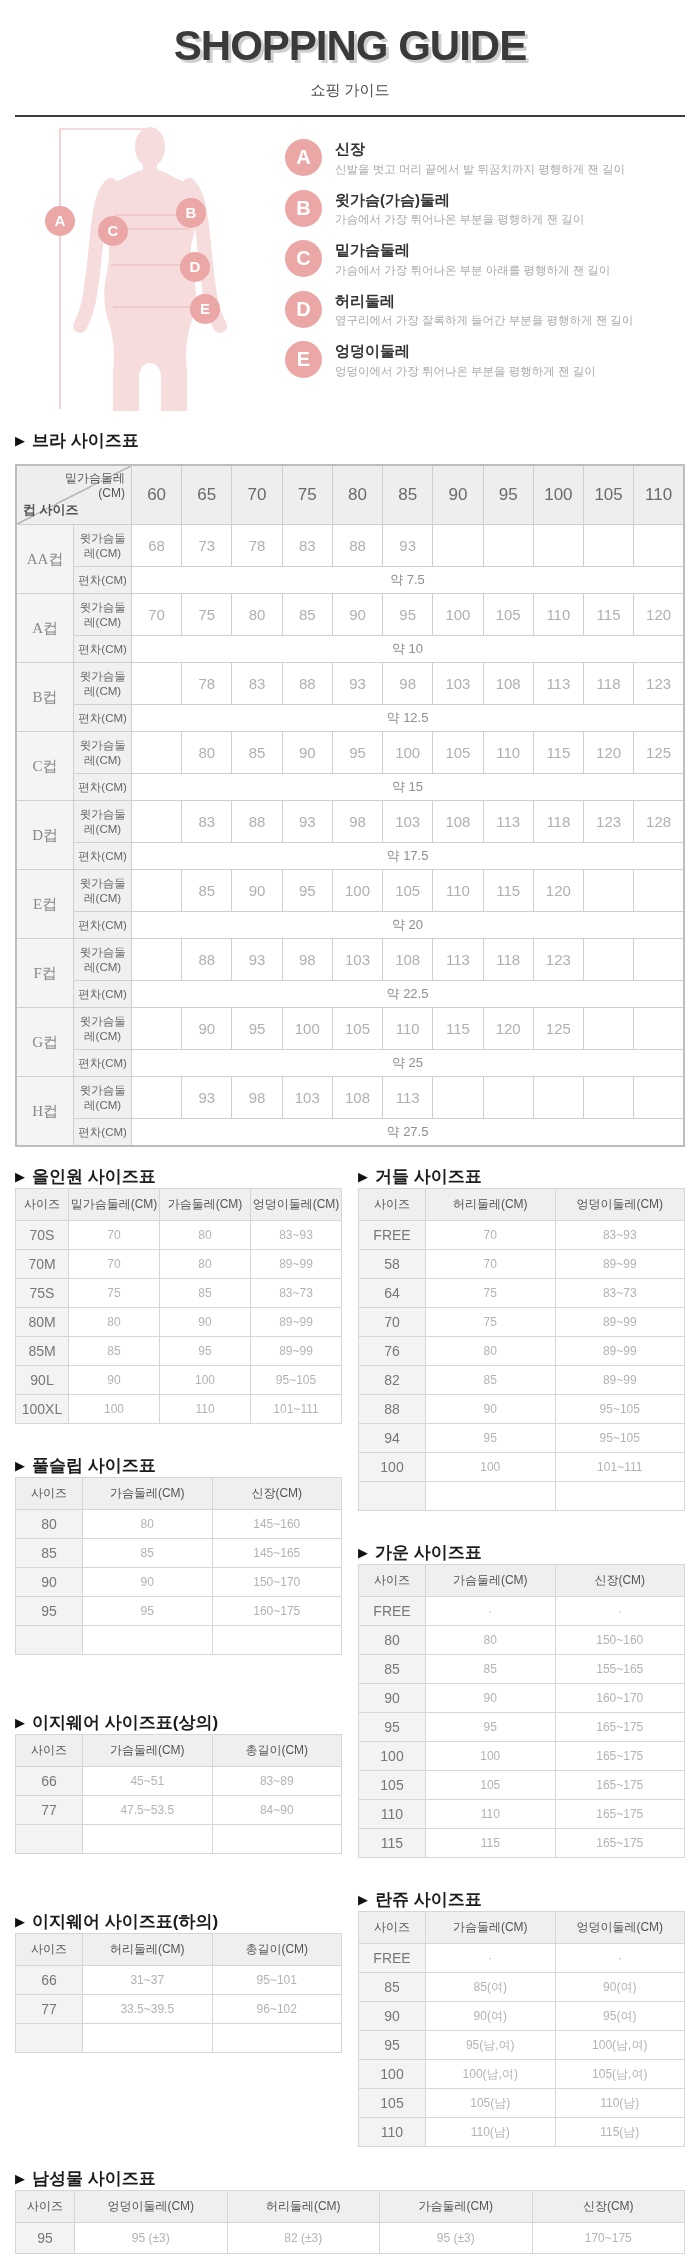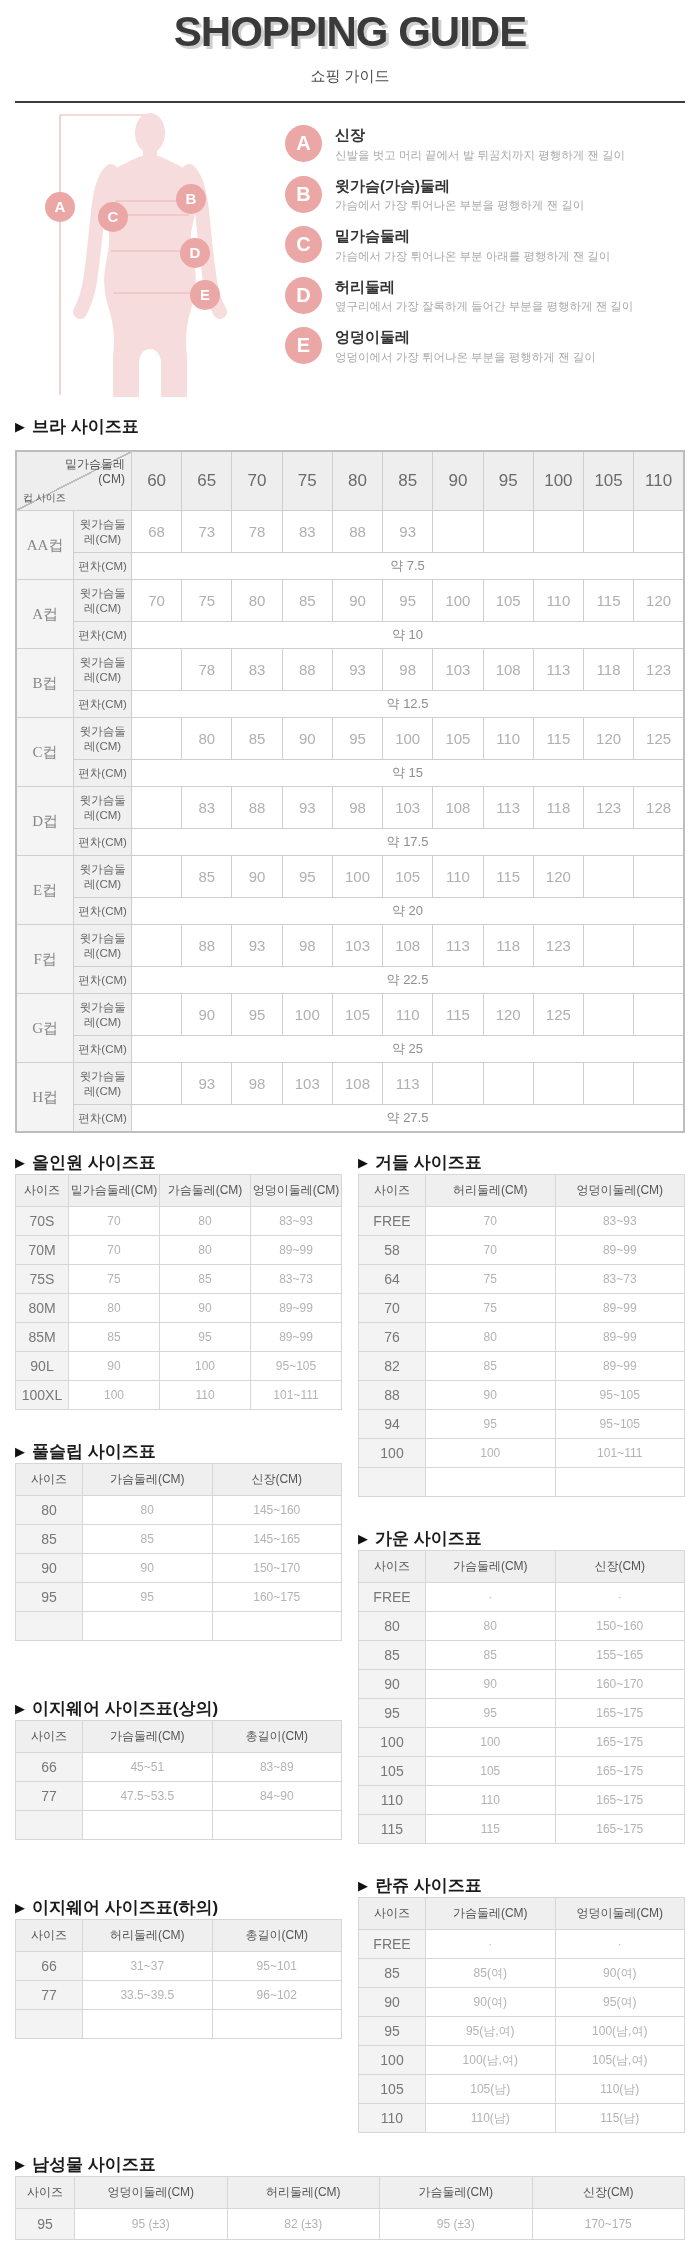--- a/index.html
+++ b/index.html
@@ -1,20 +1,20 @@
 <!DOCTYPE html>
 <html><head>
 <meta charset="utf-8">
 <style>
   html,body{margin:0;padding:0;background:#fff;}
   body{width:700px;font-family:"Liberation Sans","DejaVu Sans",sans-serif;-webkit-font-smoothing:antialiased;}
   .page{width:700px;overflow:hidden;background:#fff;}
 
   
-  .hdr{text-align:center;padding-top:10px;}
+  .hdr{text-align:center;padding-top:24px;}
   .hdr-title{font-size:42px;font-weight:900;color:#3a3a3a;letter-spacing:-1px;text-shadow:3px 3px 0 #cfcfcf;line-height:1.05;}
   .hdr-sub{margin-top:13px;font-size:15px;color:#4a4a4a;}
   .divider{border:none;border-top:2px solid #3c3c3c;margin:15px 15px 0 15px;}
 
   
   .guide{display:flex;padding:6px 15px 0 15px;}
   .diagram{width:270px;position:relative;flex:0 0 270px;}
   .legend{flex:1;padding-top:16px;}
   .legend-item{display:flex;align-items:flex-start;margin-bottom:13px;}
   .lg-circle{width:37px;height:37px;border-radius:50%;background:#eba6a6;color:#fff;font-size:20px;font-weight:bold;display:flex;align-items:center;justify-content:center;flex:0 0 37px;}
@@ -27,21 +27,21 @@
   .sec-h .tri{font-size:13px;margin-right:7px;color:#111;}
 
   
   .bra-wrap{padding:0 15px;margin-top:12px;}
   .bra-heading{margin:14px 15px 0 15px;}
   table.bra{width:100%;border-collapse:collapse;table-layout:fixed;border:2px solid #bdbdbd;}
   .bra th,.bra td{border:1px solid #cfcfcf;text-align:center;padding:0;}
   .bra th{background:#eeeeee;color:#6b6b6b;font-weight:normal;font-size:17px;height:58px;}
   .bra th.corner{position:relative;background-color:#eeeeee;background-image:linear-gradient(to bottom right,transparent calc(50% - 0.8px),#bdbdbd calc(50% - 0.8px),#bdbdbd calc(50% + 0.8px),transparent calc(50% + 0.8px));}
   .corner .ct{position:absolute;top:5px;right:6px;width:72px;font-size:12px;color:#555;text-align:right;line-height:1.25;}
-  .corner .cb{position:absolute;bottom:5px;left:6px;font-size:10px;color:#555;}
+  .corner .cb{position:absolute;bottom:5px;left:6px;font-size:13px;color:#555;font-weight:bold;}
   .bra td.cup{background:#f4f4f4;color:#888;font-size:15px;font-family:Liberation Serif, serif;}
   .bra td.lbl{background:#f0f0f0;color:#666;font-size:11.5px;line-height:1.3;}
   .bra td.val{color:#b0b0b0;font-size:15px;height:41px;background:#fff;}
   .bra td.dev{color:#8f8f8f;font-size:13px;height:26px;background:#fff;}
 
   
   .cols{display:flex;gap:16px;padding:0 15px;margin-top:18px;align-items:flex-start;}
   .col{flex:1;min-width:0;}
   .section{margin-top:30px;}
   .section.first{margin-top:0;}

